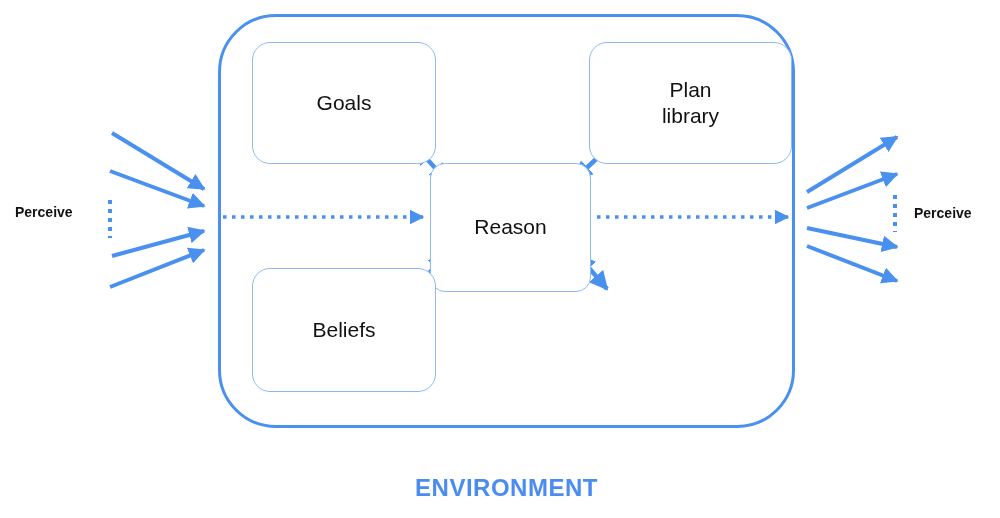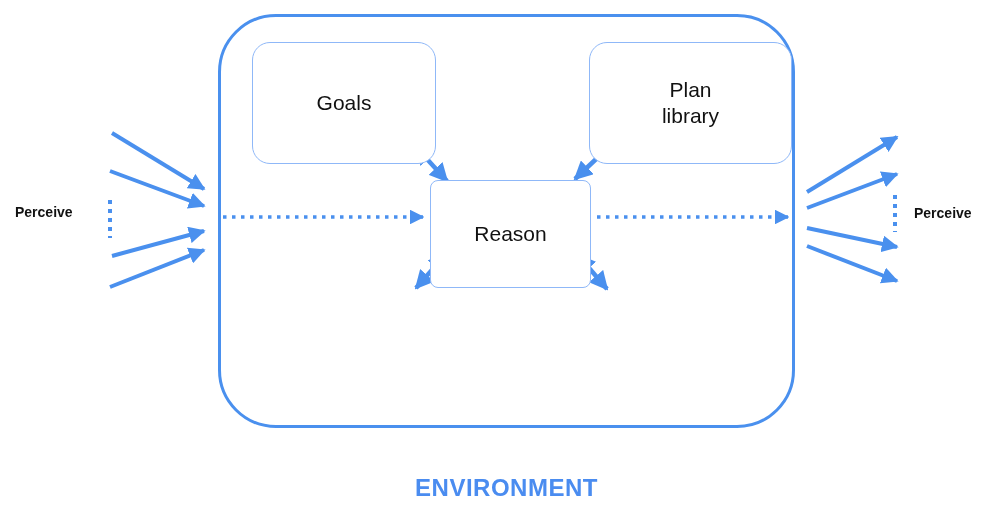--- a/index.html
+++ b/index.html
@@ -38,21 +38,21 @@
     align-items: center;
     justify-content: center;
     font-size: 21px;
     color: var(--label-text);
     text-align: center;
     line-height: 1.25;
     white-space: pre-line;
   }
   .node-goals      { left: 252px; top: 42px;  width: 184px; height: 122px; }
   .node-plan       { left: 589px; top: 42px;  width: 203px; height: 122px; }
-  .node-reason     { left: 430px; top: 180px; width: 161px; height: 108px; border-radius: 8px; }
+  .node-reason     { left: 430px; top: 163px; width: 161px; height: 129px; border-radius: 15px; }
   .node-beliefs    { left: 252px; top: 268px; width: 184px; height: 124px; }
   .node-intentions { left: 589px; top: 268px; width: 181px; height: 124px; }
   .side-label {
     position: absolute;
     font-size: 14px;
     color: var(--label-text);
     font-weight: bold;
   }
   .label-perceive { left: 15px;  top: 204px; }
   .label-actions  { left: 914px; top: 205px; }
@@ -150,19 +150,22 @@
   <div class="node node-goals">
     <span>Goals</span>
   </div>
   <div class="node node-plan">
     <span>Plan
 library</span>
   </div>
   <div class="node node-reason">
     <span>Reason</span>
   </div>
+  <div class="node node-beliefs">
+    <span>Beliefs</span>
+  </div>
 
   <div class="side-label label-perceive">Perceive</div>
   <div class="side-label label-actions">Perceive</div>
 
   <div class="environment-label">ENVIRONMENT</div>
 
 </div>
 
 </body></html>

